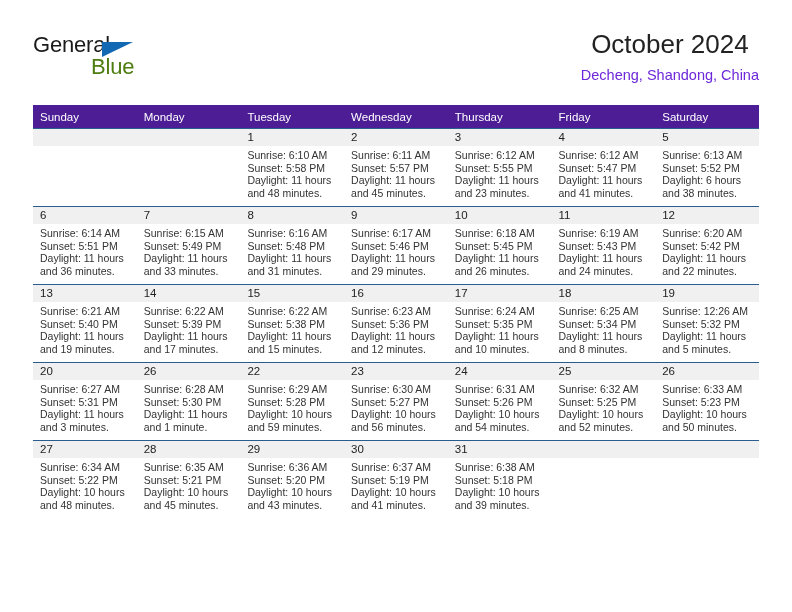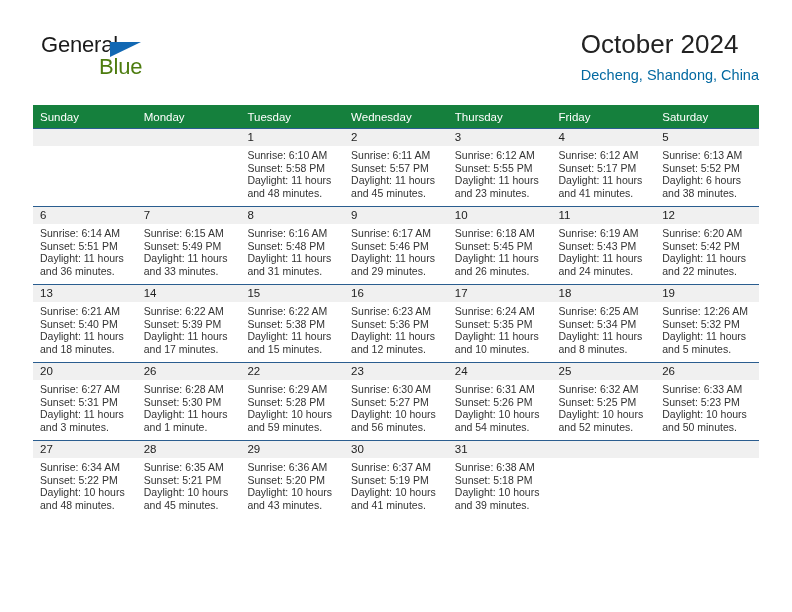--- a/index.html
+++ b/index.html
@@ -26,21 +26,21 @@
   .topbar {
     position: absolute;
     left: 33px;
     top: 28px;
     right: 33px;
     height: 72px;
   }
 
   .logo {
     position: absolute;
-    left: 8px;
+    left: 0;
     top: 4px;
     width: 200px;
     height: 60px;
   }
   .logo-general {
     position: absolute;
     left: 0;
     top: 0;
     font-size: 22px;
     letter-spacing: -0.2px;
@@ -63,48 +63,48 @@
     top: 22px;
     font-size: 22px;
     letter-spacing: -0.2px;
     color: #4d7c0f;
   }
 
   .title-block {
     position: absolute;
     right: 0;
     top: 0;
-    text-align: left;
+    text-align: center;
   }
   .cal-title {
     font-size: 26px;
     color: #222222;
     line-height: 32px;
     white-space: nowrap;
   }
   .cal-subtitle {
     font-size: 14.5px;
-    color: #0369a1;
+    color: #6d28d9;
     line-height: 22px;
     margin-top: 4px;
     white-space: nowrap;
   }
 
   
   .calendar {
     position: absolute;
     left: 33px;
     top: 105px;
     width: 726px;
     border-collapse: collapse;
     table-layout: fixed;
   }
 
   .calendar th {
-    background: #15803d;
+    background: #4c1d95;
     color: #ffffff;
     font-size: 11.5px;
     font-weight: normal;
     text-align: left;
     padding: 5px 0 5px 7px;
     height: 13px;
     border: none;
   }
 
   .calendar td {
@@ -221,21 +221,21 @@
                 <div>Sunset: 5:55 PM</div>
                 <div class="daylight">Daylight: 11 hours and 23 minutes.</div>
               </div>
             </div>
           </td>
           <td>
             <div class="daycell">
               <div class="daynum-band">4</div>
               <div class="dayinfo">
                 <div>Sunrise: 6:12 AM</div>
-                <div>Sunset: 5:17 PM</div>
+                <div>Sunset: 5:47 PM</div>
                 <div class="daylight">Daylight: 11 hours and 41 minutes.</div>
               </div>
             </div>
           </td>
           <td>
             <div class="daycell">
               <div class="daynum-band">5</div>
               <div class="dayinfo">
                 <div>Sunrise: 6:13 AM</div>
                 <div>Sunset: 5:52 PM</div>
@@ -316,21 +316,21 @@
             </div>
           </td>
         </tr>
         <tr>
           <td>
             <div class="daycell">
               <div class="daynum-band">13</div>
               <div class="dayinfo">
                 <div>Sunrise: 6:21 AM</div>
                 <div>Sunset: 5:40 PM</div>
-                <div class="daylight">Daylight: 11 hours and 18 minutes.</div>
+                <div class="daylight">Daylight: 11 hours and 19 minutes.</div>
               </div>
             </div>
           </td>
           <td>
             <div class="daycell">
               <div class="daynum-band">14</div>
               <div class="dayinfo">
                 <div>Sunrise: 6:22 AM</div>
                 <div>Sunset: 5:39 PM</div>
                 <div class="daylight">Daylight: 11 hours and 17 minutes.</div>

